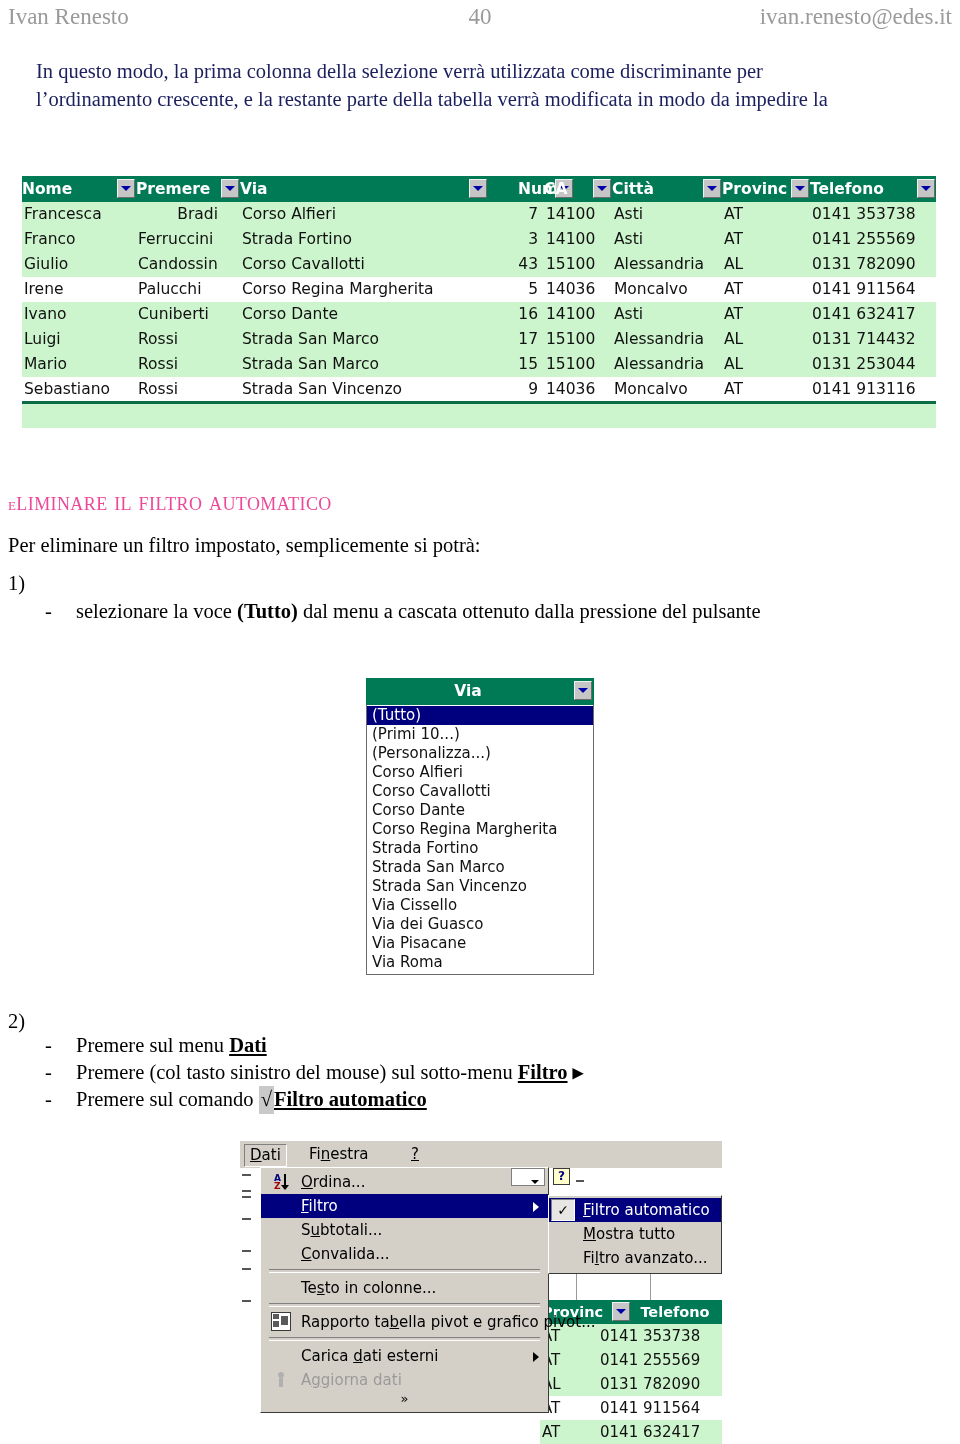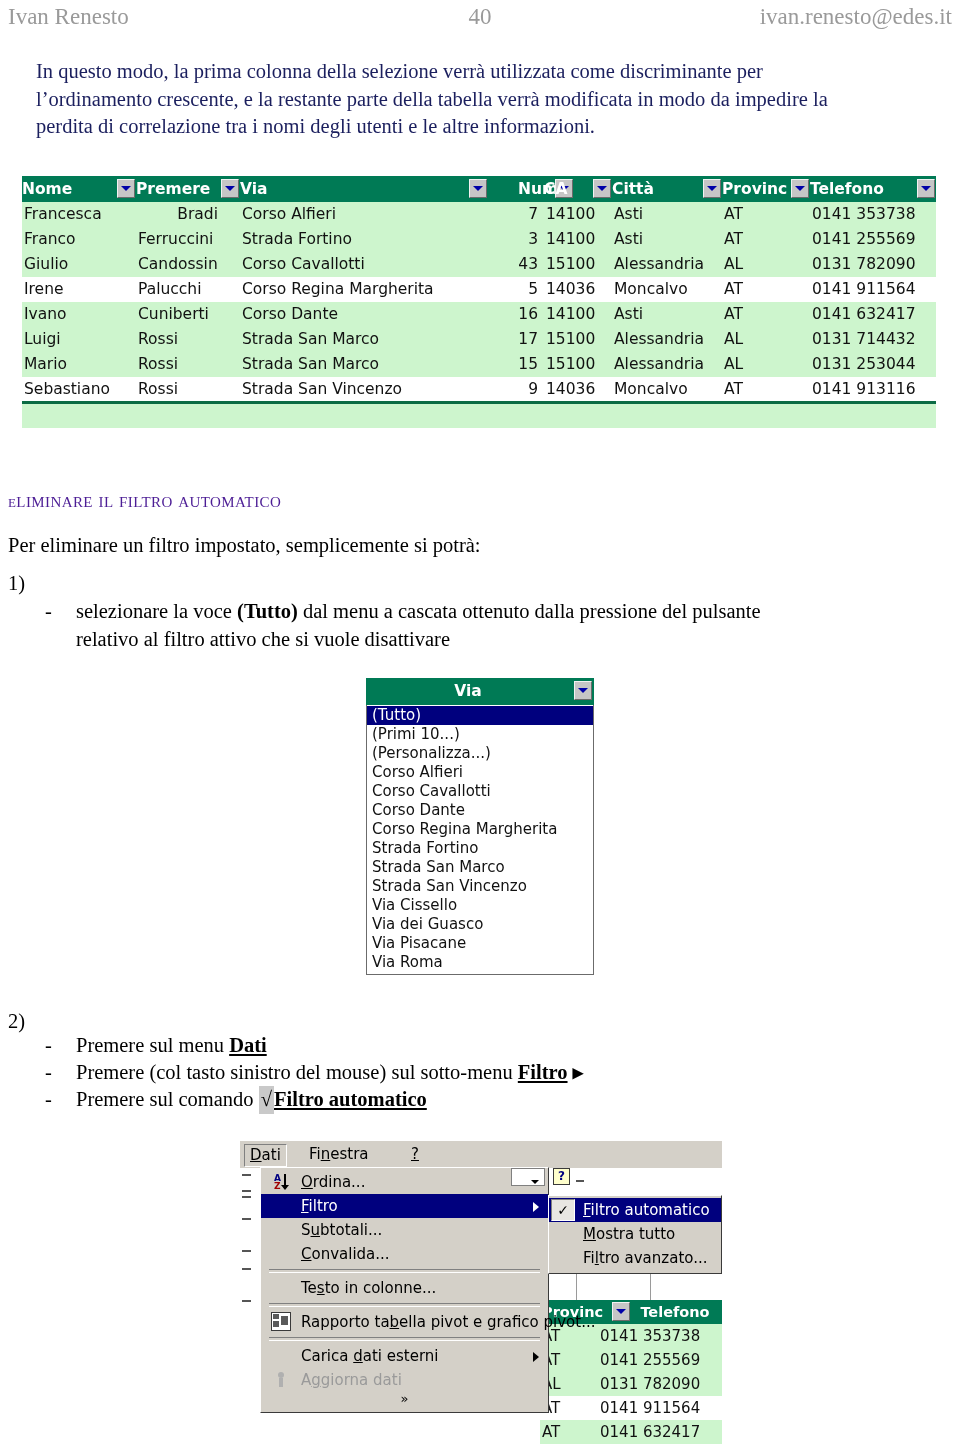--- a/index.html
+++ b/index.html
@@ -48,23 +48,23 @@
     color: #000000;
     font-family: "Liberation Serif", serif;
     font-size: 20.5px;
     line-height: 27.5px;
   }
 
   
   #section-heading {
     position: absolute;
     left: 8px; top: 488px;
-    color: #4c1d95;
+    color: #ec4899;
     font-family: "Liberation Serif", serif;
-    font-size: 21px;
+    font-size: 25px;
     letter-spacing: 0.4px;
     font-variant: small-caps;
     text-transform: lowercase;
   }
   #section-heading::first-letter { font-size: 19px; }
 
   
   .step-num {
     position: absolute;
     color: #000000;
@@ -453,21 +453,20 @@
 
 <div class="page-header">
   <span class="hdr-left">Ivan Renesto</span>
   <span class="hdr-center">40</span>
   <span class="hdr-right">ivan.renesto@edes.it</span>
 </div>
 
 <div class="para" id="intro-para">
   <span class="ln">In questo modo, la prima colonna della selezione verrà utilizzata come discriminante per</span>
   <span class="ln">l’ordinamento crescente, e la restante parte della tabella verrà modificata in modo da impedire la</span>
-  <span class="ln">perdita di correlazione tra i nomi degli utenti e le altre informazioni.</span>
 </div>
 
 <div id="sheet-snapshot">
   <div class="sheet-head-row" id="sheet-head">
       <div class="sheet-head-cell" style="left: 0px; width: 114px;">
         <span class="hl">Nome</span>
         <span class="filter-btn"></span>
       </div>
       <div class="sheet-head-cell" style="left: 114px; width: 104px;">
         <span class="hl">Premere</span>
@@ -585,21 +584,20 @@
 </div>
 
 <div id="section-heading">Eliminare il filtro automatico</div>
 
 <div class="black-para" style="left:8px; top:532px;">Per eliminare un filtro impostato, semplicemente si potrà:</div>
 <div class="step-num" style="left:8px; top:572px;">1)</div>
 
 <div class="dash-item" style="left:76px; top:598px; width:840px;">
   <span class="dash">-</span>
   <span>selezionare la voce </span><span class="bold">(Tutto)</span><span> dal menu a cascata ottenuto dalla pressione del pulsante</span><br>
-  <span>relativo al filtro attivo che si vuole disattivare</span>
 </div>
 
 <div id="dropdown-snapshot">
   <div id="dd-header">
     <span>Via</span>
     <span class="filter-btn"></span>
   </div>
   <div id="dd-list">
       <div class="dd-item selected">(Tutto)</div>
       <div class="dd-item">(Primi 10...)</div>

